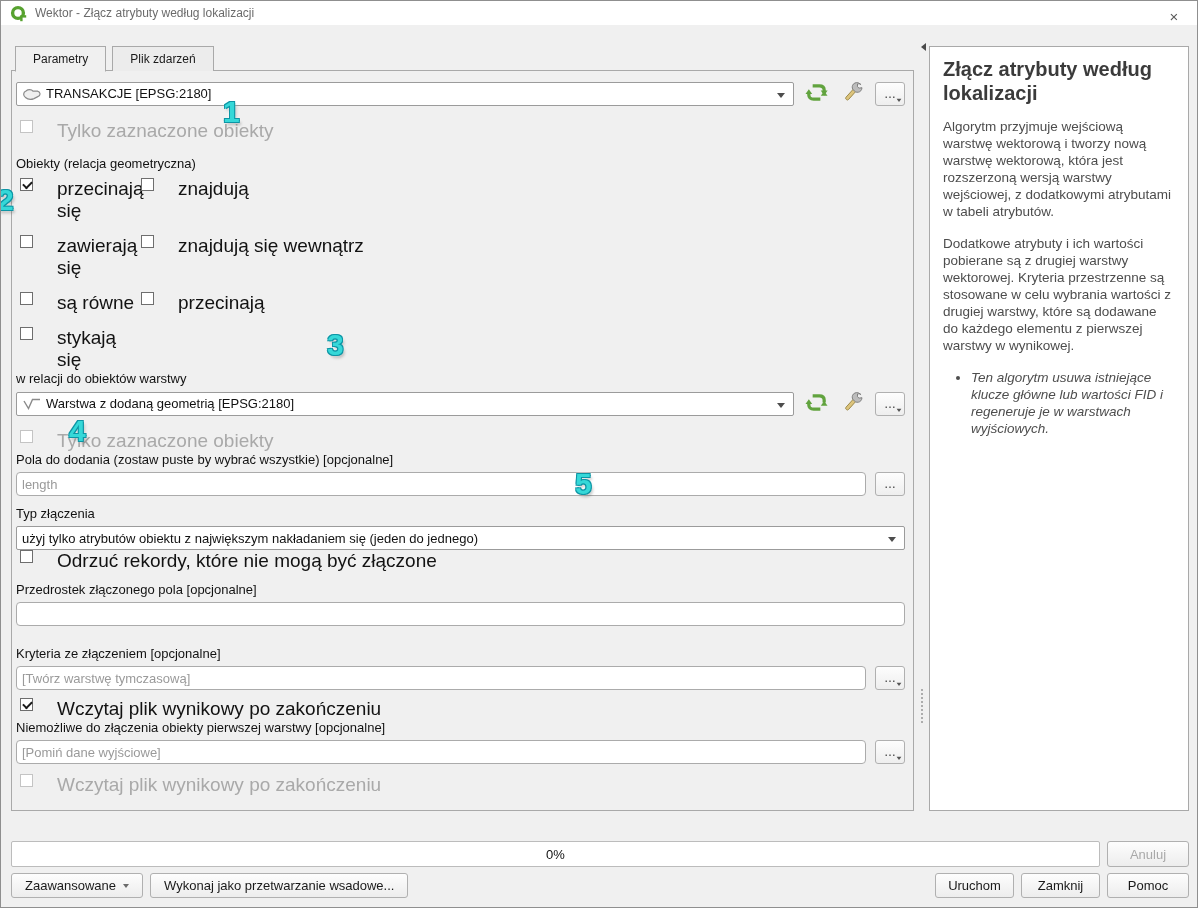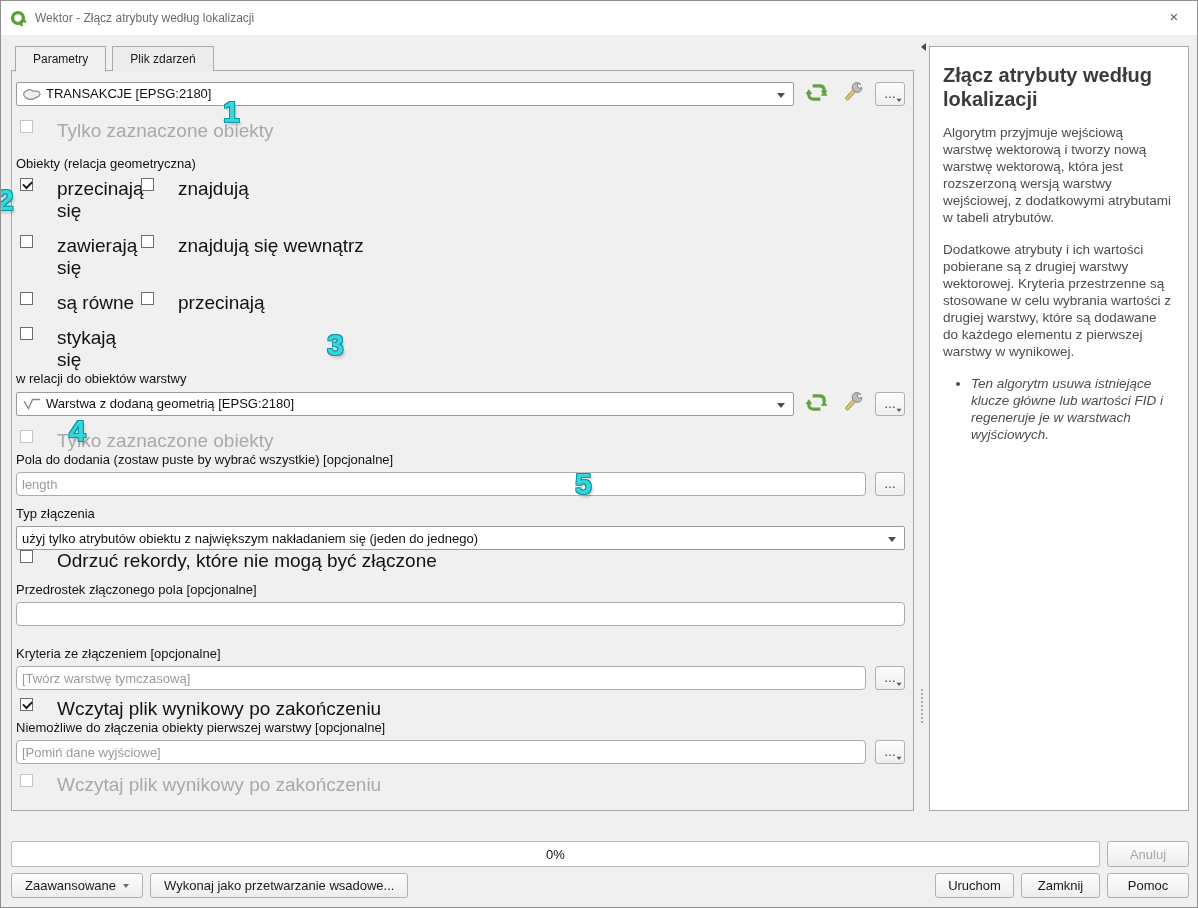--- a/index.html
+++ b/index.html
@@ -1,20 +1,20 @@
 <!DOCTYPE html>
 <html lang="pl"><head>
 <meta charset="utf-8">
 <style>
   * { margin:0; padding:0; box-sizing:border-box; }
   html,body { width:1198px; height:908px; background:#fff; font-family:"Liberation Sans","DejaVu Sans",sans-serif; }
   .dialog { position:relative; width:1198px; height:908px; background:#f0f0f0; border:1px solid #8f8f8f; overflow:hidden; }
 
   
-  .titlebar { position:absolute; left:0; top:0; right:0; height:34px; background:#ffffff; display:flex; align-items:center; padding-left:9px; }
+  .titlebar { position:absolute; left:0; top:0; right:0; height:24px; background:#ffffff; display:flex; align-items:center; padding-left:9px; }
   .qgis-logo { width:17px; height:17px; display:inline-flex; margin-right:8px; }
   .title { font-size:12px; color:#6b6b6b; }
   .close-btn { position:absolute; right:0; top:0; width:46px; height:30px; display:flex; align-items:center; justify-content:center; font-size:15px; color:#5a5a5a; cursor:default; }
 
   
   .tabs { position:absolute; left:14px; top:45px; display:flex; z-index:3; }
   .tab { height:25px; padding:8px 17px; font-size:12px; color:#1a1a1a; background:#ececec; border:1px solid #a9a9a9; border-bottom:none; display:flex; align-items:center; margin-right:6px; }
   .tab.active { background:#f0f0f0; height:26px; margin-bottom:-1px; border-bottom:1px solid #f0f0f0; }
 
   
@@ -37,21 +37,21 @@
   .predgrid { display:grid; grid-template-columns:121px auto; margin-top:6px; margin-left:4px; row-gap:13px; }
   .mt14 { margin-top:14px; } .mt12 { } .mt10 { margin-top:10px; }
   .mt8 { margin-top:8px; } .mt20 { margin-top:20px; } .mt2 { margin-top:2px; }
   .ml4 { margin-left:4px; }
 
   
   .split-arrow { position:absolute; left:916px; top:42px; width:0; height:0; border:4px solid transparent; border-right:5px solid #4a4a4a; }
   .split-dots { position:absolute; left:920px; top:688px; height:34px; width:0; border-left:2px dotted #adadad; }
 
   
-  .help { position:absolute; left:928px; top:45px; width:260px; height:765px; background:#fff; border:1px solid #a9a9a9; padding:16px 13px 0 13px; overflow:hidden; }
+  .help { position:absolute; left:928px; top:45px; width:260px; height:765px; background:#fff; border:1px solid #a9a9a9; padding:10px 13px 0 13px; overflow:hidden; }
   .help h1 { font-size:20px; line-height:24px; color:#3b3b3b; font-weight:bold; margin-bottom:13px; }
   .help p { font-size:13.5px; line-height:17px; color:#4d4d4d; margin-bottom:15px; }
   .help ul { margin:0 0 0 28px; }
   .help li { font-size:13.5px; line-height:17px; color:#4d4d4d; font-style:italic; }
 
   
   .footer { position:absolute; left:10px; top:840px; width:1178px; }
   .prow { display:flex; align-items:center; }
   .progress { flex:1; height:26px; background:#fff; border:1px solid #bcbcbc; border-radius:2px; display:flex; align-items:center; justify-content:center; font-size:13px; color:#111; }
   .btn { height:26px; border:1px solid #b0b0b0; border-radius:3px; background:linear-gradient(#fdfdfd,#ededed); font-size:13px; color:#1a1a1a; padding:0 13px; display:flex; align-items:center; justify-content:center; font-family:inherit; }

